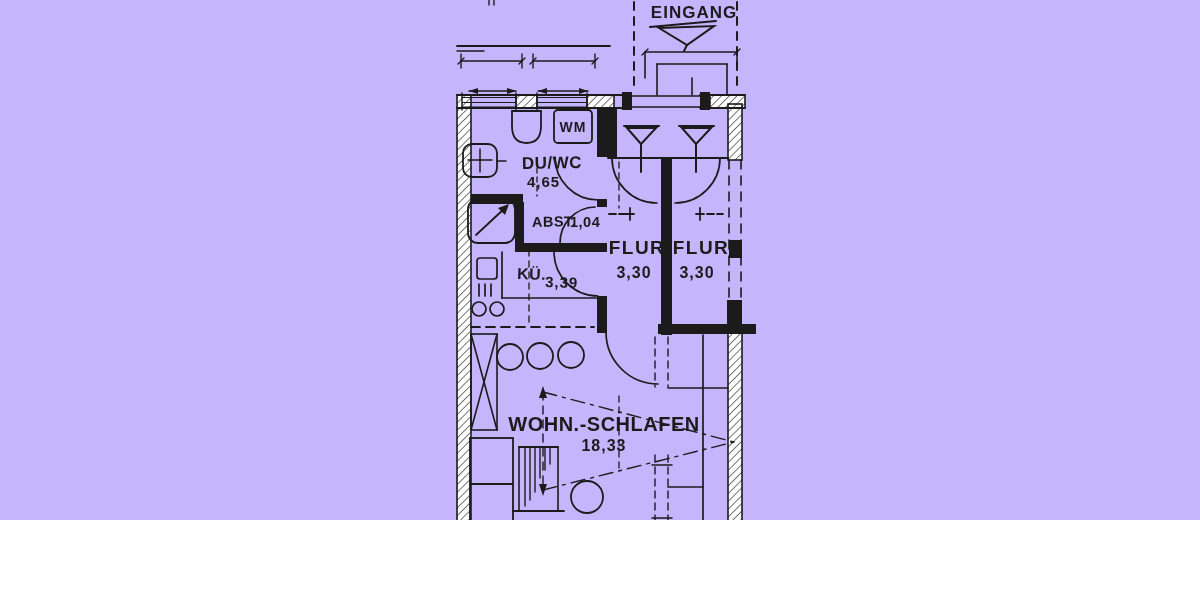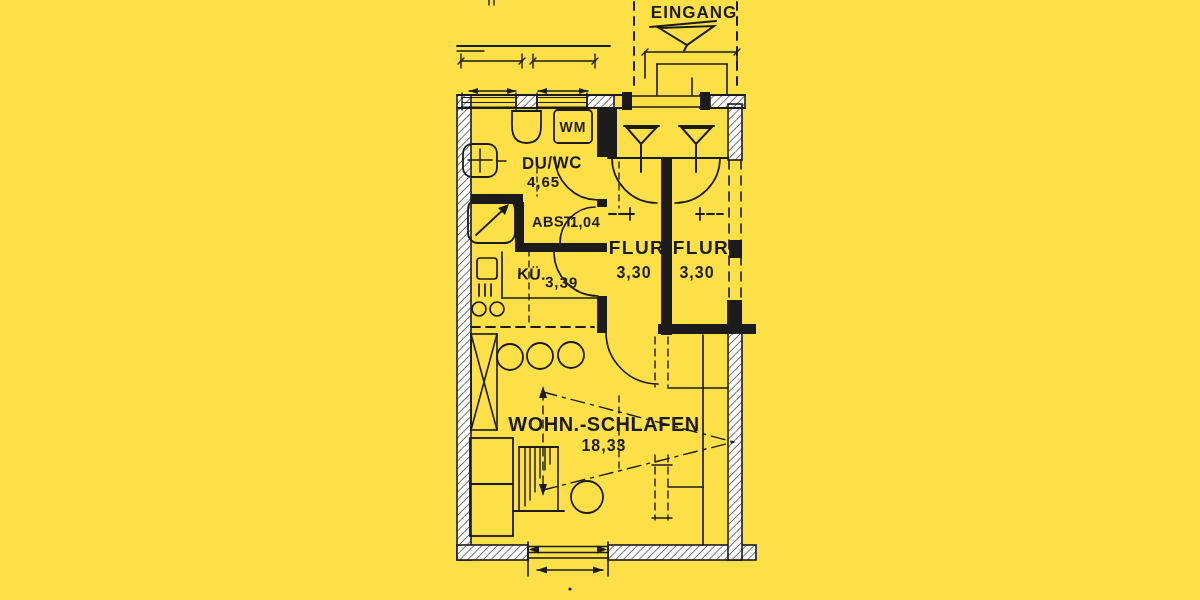--- a/index.html
+++ b/index.html
@@ -1,16 +1,16 @@
 <!DOCTYPE html>
 <html><head>
 <meta charset="utf-8">
 <style>
   html,body{margin:0;padding:0;background:#ffffff;}
-  .stage{position:relative;width:1200px;height:600px;background:#fde047;overflow:hidden;
+  .stage{position:relative;width:1200px;height:520px;background:#c4b5fd;overflow:hidden;
          font-family:"Liberation Sans",sans-serif;}
   svg{position:absolute;left:0;top:0;}
   text{fill:#1b1b1b;font-family:"Liberation Sans","DejaVu Sans",sans-serif;font-weight:700;}
   .ink{stroke:#1b1b1b;fill:none;stroke-linecap:round;}
   .fillink{fill:#1b1b1b;stroke:none;}
 </style>
 </head>
 <body>
 <div class="stage">
 

